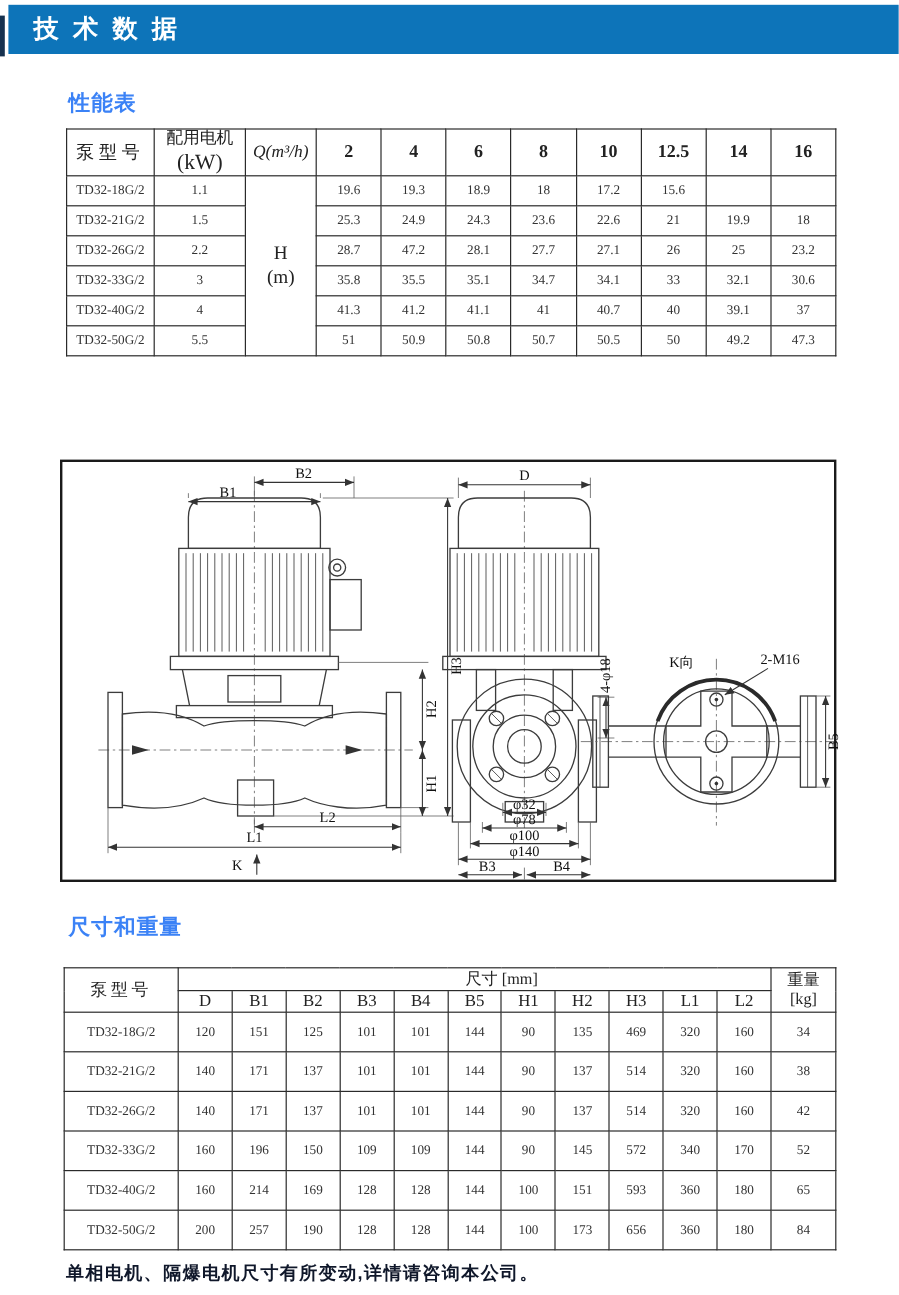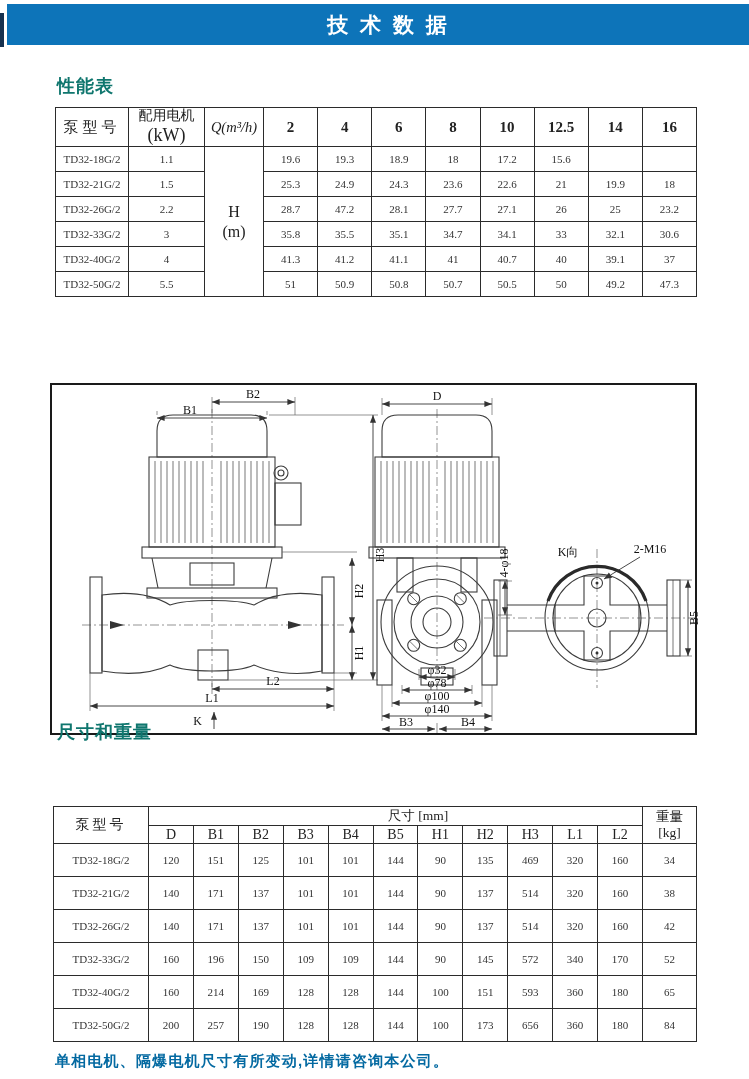--- a/index.html
+++ b/index.html
@@ -5,23 +5,23 @@
   html,body{margin:0;padding:0;}
   body{
     width:749px;height:1079px;background:#ffffff;position:relative;
     font-family:"Liberation Sans","DejaVu Sans",sans-serif;color:#111;
   }
   .abs{position:absolute;}
   
   .accent{left:0;top:13px;width:4px;height:34px;background:#16314f;}
   .topbar{left:7px;top:4px;width:742px;height:41px;background:#0d74b9;}
   .topbar .t{display:block;color:#ffffff;font-size:21px;font-weight:bold;
-    letter-spacing:3px;line-height:41px;padding-left:21px;text-align:center;}
+    letter-spacing:3px;line-height:41px;padding-left:21px;}
   
-  .sec-title{font-size:18px;font-weight:bold;color:#0f766e;letter-spacing:1px;text-align:right;}
+  .sec-title{font-size:18px;font-weight:bold;color:#3b82f6;letter-spacing:1px;text-align:right;}
   
   table{border-collapse:collapse;table-layout:fixed;position:absolute;
     font-family:"Liberation Serif","DejaVu Serif",serif;}
   th,td{border:1px solid #2b2b2b;text-align:center;vertical-align:middle;
     padding:0;font-weight:normal;color:#222;overflow:hidden;}
   .perf{left:55px;top:107px;width:642px;}
   .perf thead tr{height:38px;}
   .perf tbody tr{height:25px;}
   .perf .th-model{font-size:15px;letter-spacing:4px;}
   .perf .th-motor{font-size:14px;line-height:1.2;}
@@ -44,21 +44,21 @@
   .ol{fill:none;stroke:#3c3c3c;stroke-width:1.1;}
   .fin{fill:none;stroke:#3c3c3c;stroke-width:0.7;}
   .cl{fill:none;stroke:#666;stroke-width:0.7;stroke-dasharray:9 3 2 3;}
   .dim{fill:none;stroke:#333;stroke-width:0.9;}
   .ext{fill:none;stroke:#666;stroke-width:0.7;}
   .thick{fill:none;stroke:#2a2a2a;stroke-width:3.2;}
   .dl{font:12px "Liberation Serif","DejaVu Serif",serif;fill:#111;}
   .af{fill:#333;stroke:none;}
   
   .footnote{left:55px;top:1052px;font-size:15px;font-weight:bold;
-    letter-spacing:1.2px;color:#0369a1;}
+    letter-spacing:1.2px;color:#0f172a;}
 </style>
 </head>
 <body>
 
 <div class="abs accent"></div>
 <div class="abs topbar">
   <span class="t">技 术 数 据</span>
 </div>
 
 <div class="abs sec-title" style="left:57px;top:74px;">性能表</div>
@@ -281,21 +281,21 @@
     <text class="dl" x="516" y="171" text-anchor="middle">K向</text>
     <text class="dl" x="598" y="168" text-anchor="middle">2-M16</text>
     <path class="dim" marker-end="url(#ma)" d="M588,172 L552,194"></path>
     <path class="ext" d="M628,195 H640 M628,271 H640"></path>
     <path class="dim" marker-start="url(#ma)" marker-end="url(#ma)" d="M636,195 V271"></path>
     <text class="dl" transform="translate(646,233) rotate(-90)" text-anchor="middle">B5</text>
   </g>
 </svg>
 </div>
 
-<div class="abs sec-title" style="left:57px;top:720px;">尺寸和重量</div>
+<div class="abs sec-title" style="left:57px;top:760px;">尺寸和重量</div>
 
 <table class="dims">
   <colgroup>
     <col style="width:95px">
     <col>
       <col>
       <col>
       <col>
       <col>
       <col>

